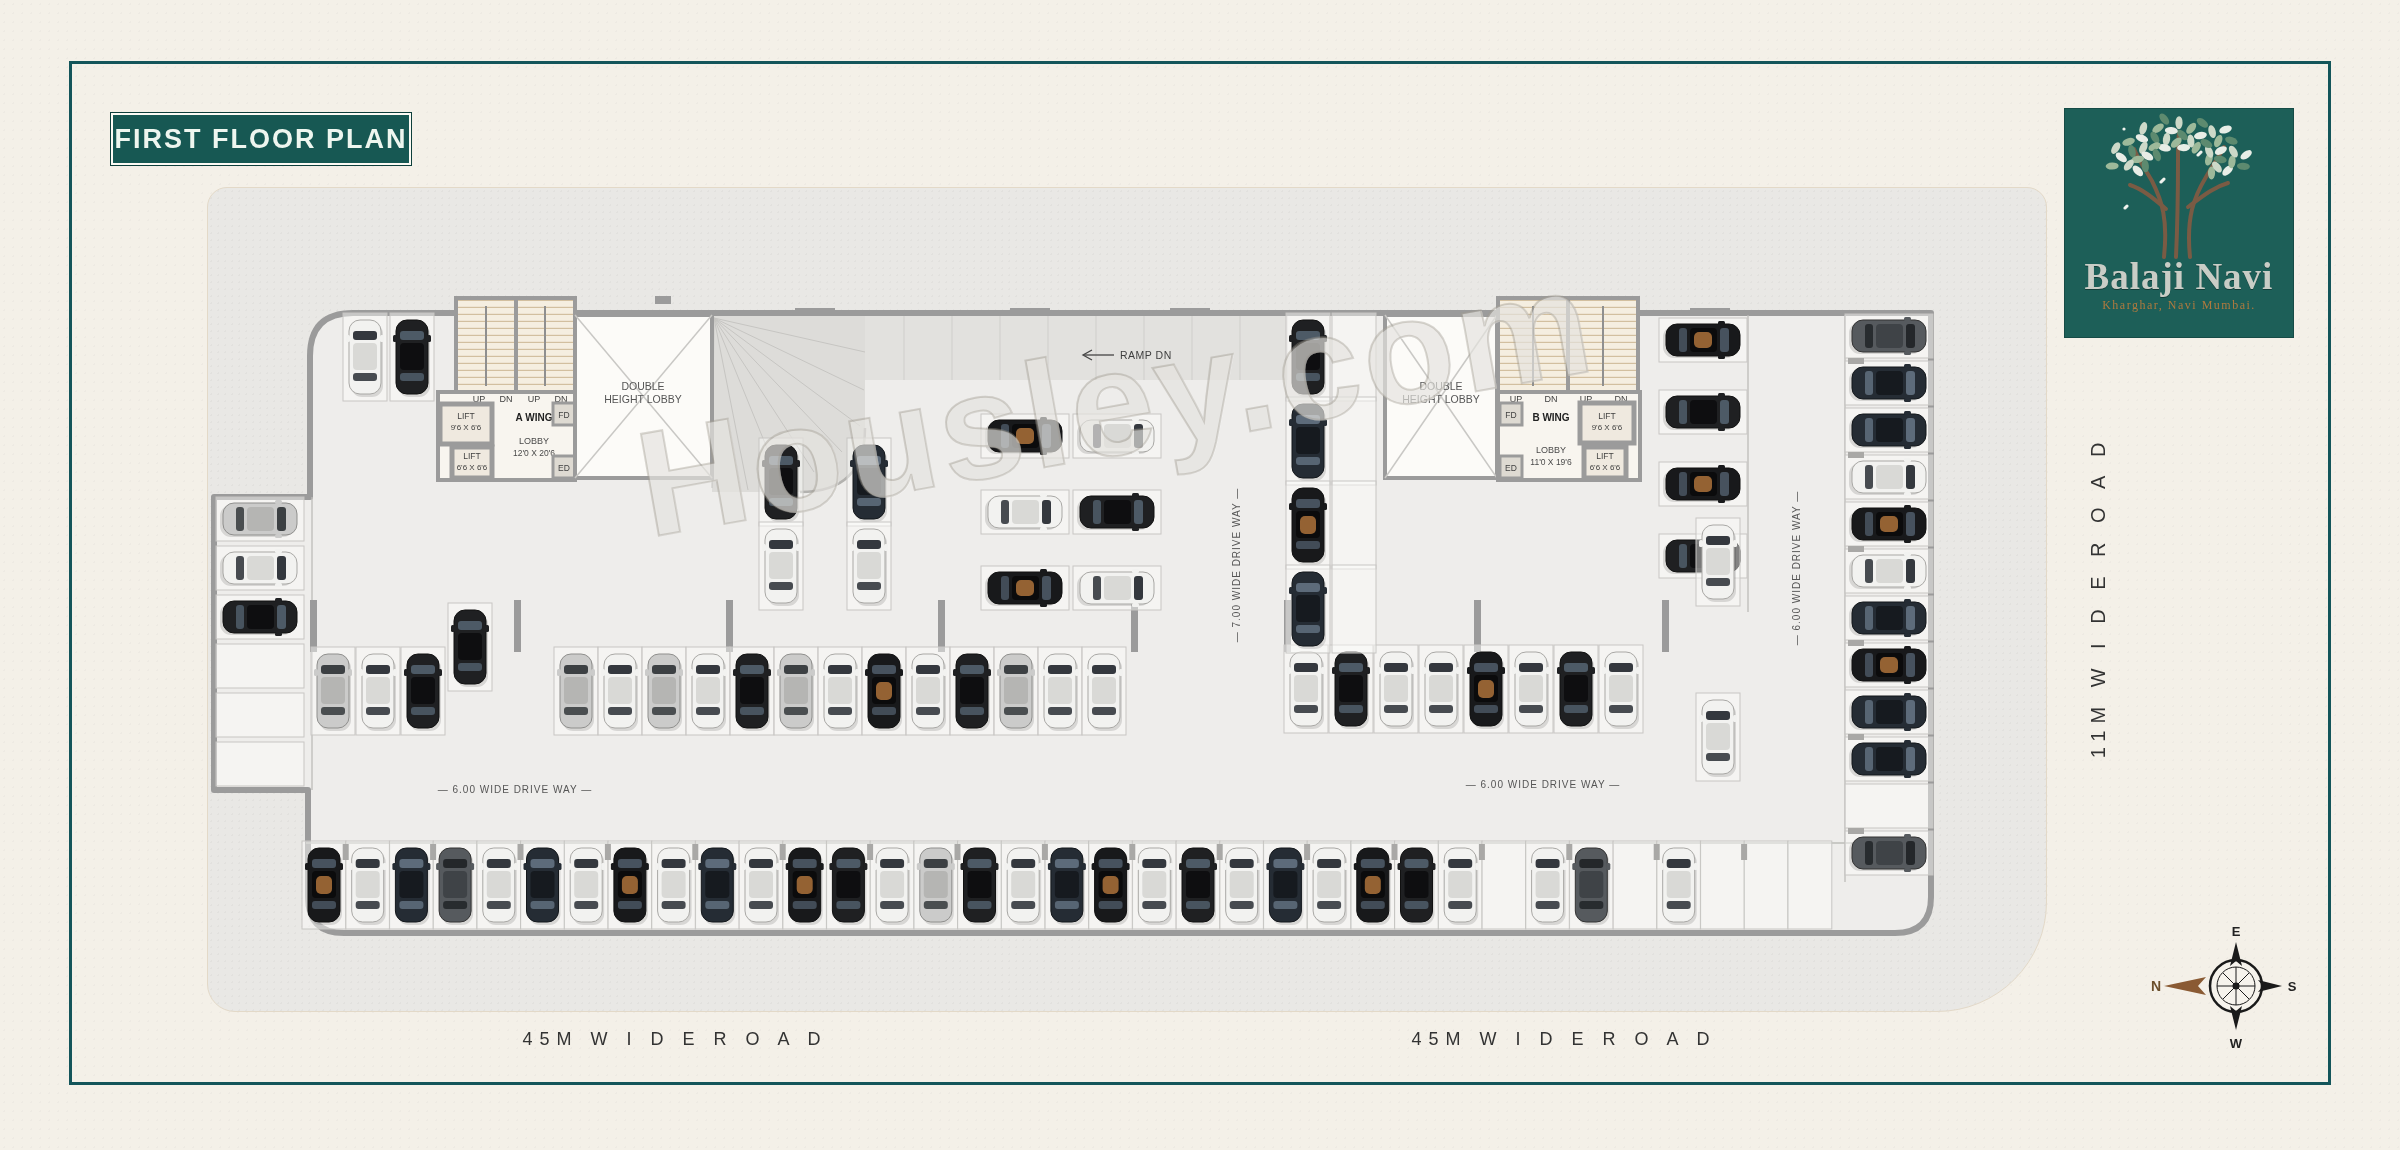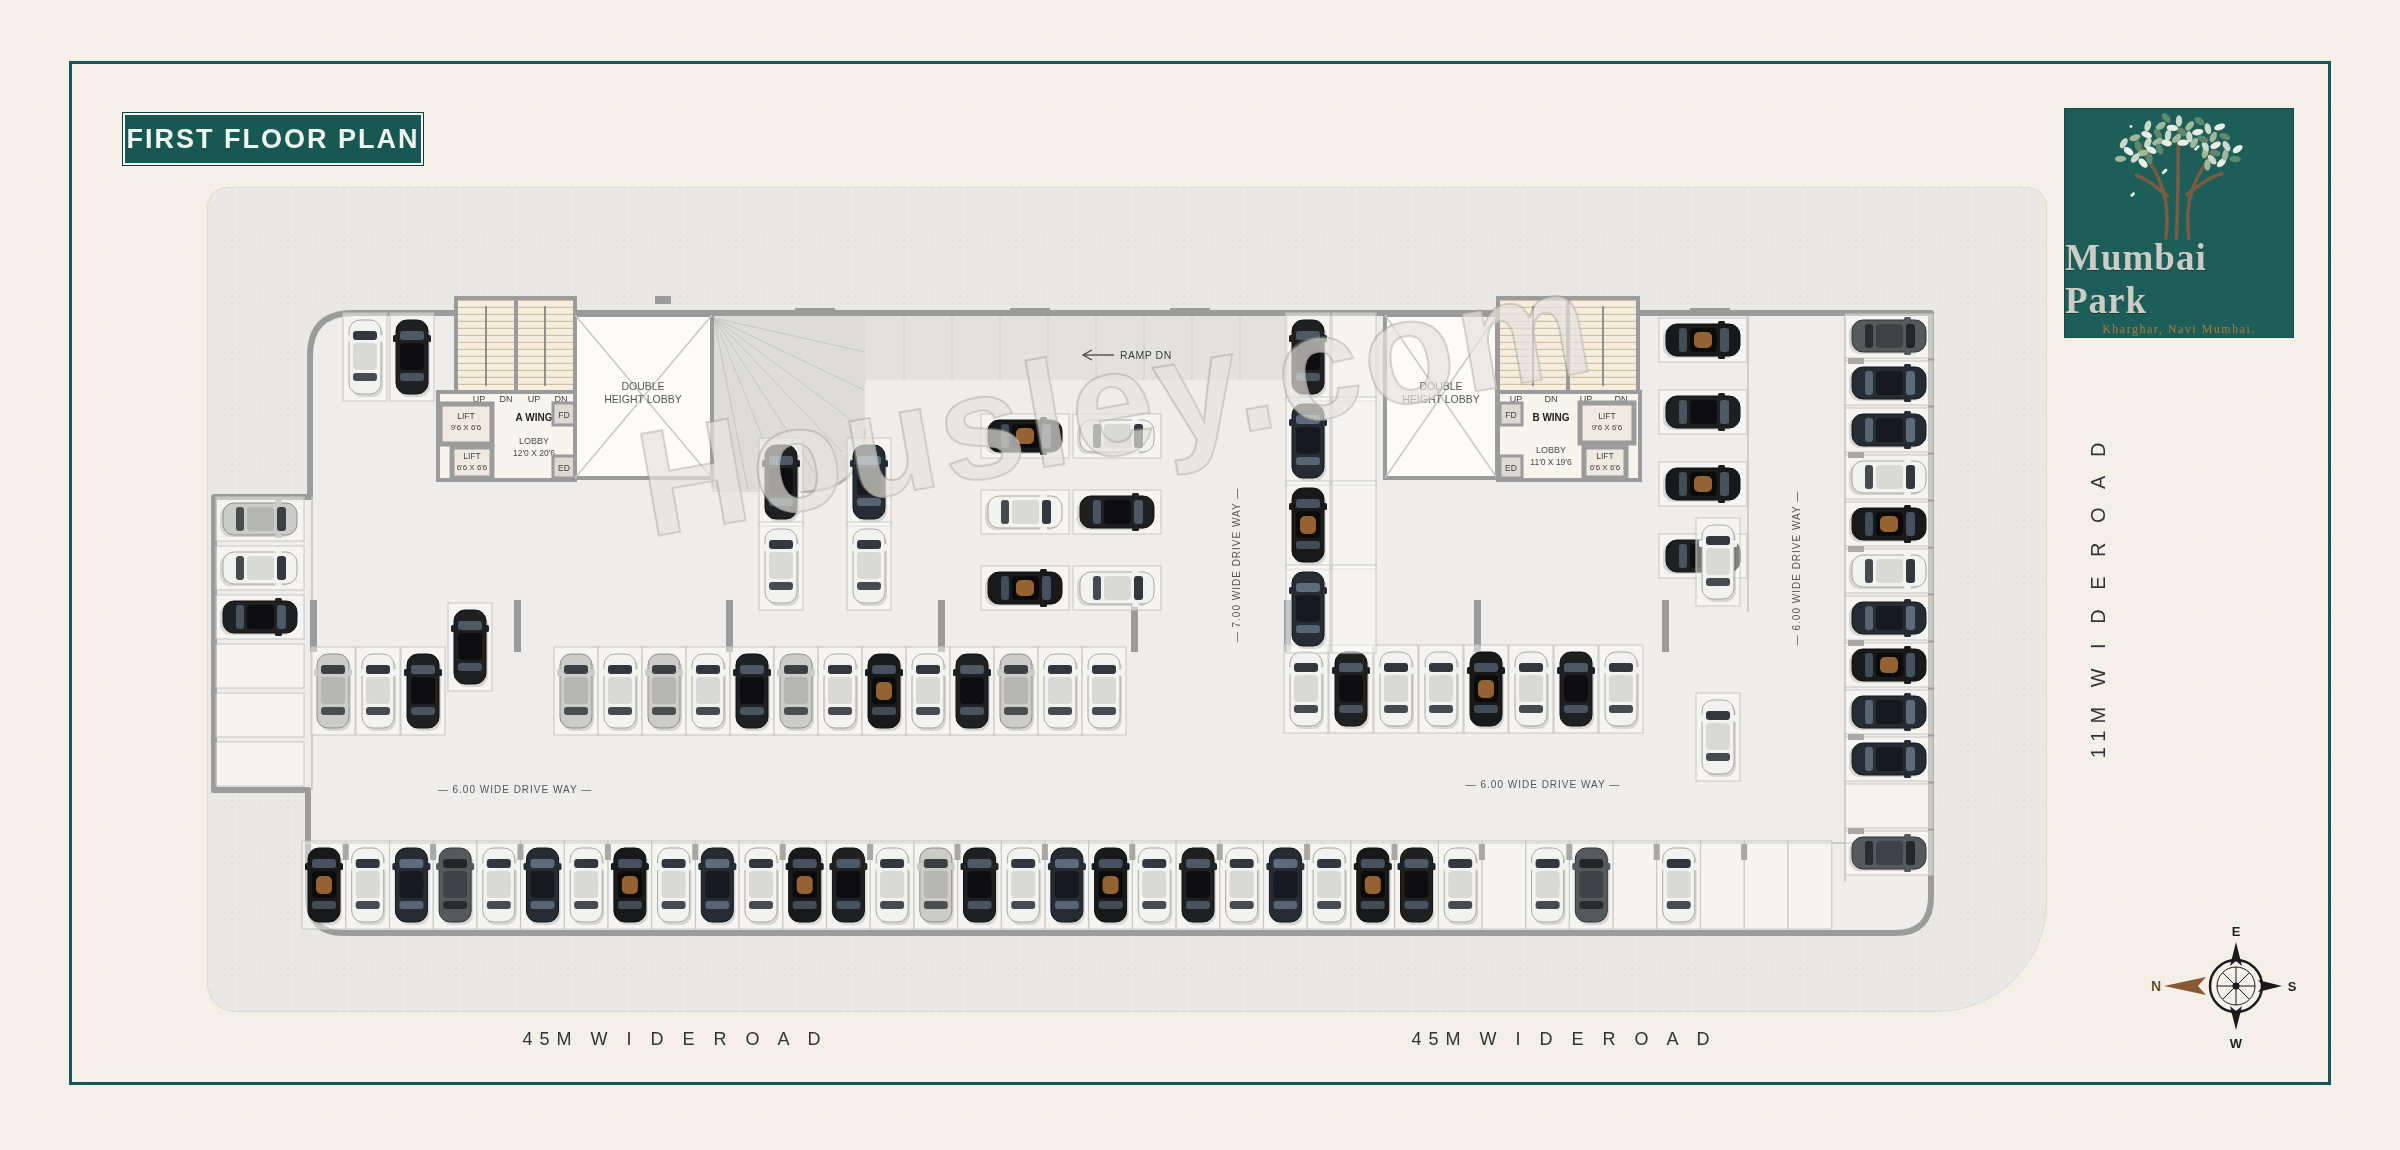--- a/index.html
+++ b/index.html
@@ -16,21 +16,21 @@
   }
   .site{
     position:absolute;left:207px;top:187px;width:1838px;height:823px;
     background:#e9e8e5;
     background-image:radial-gradient(rgba(0,0,0,0.03) 1px, transparent 1px);
     background-size:7px 7px;
     border-radius:20px 20px 110px 28px;
     border:1px solid #e3d9c8;
   }
   .title-chip{
-    position:absolute;left:122px;top:112px;width:300px;height:52px;
+    position:absolute;left:110px;top:112px;width:300px;height:52px;
     background:#175853;border:1px solid #0e3f3b;box-shadow:0 0 0 2px #fdfbf5 inset;
     display:flex;align-items:center;justify-content:center;
     color:#eef6ef;font-size:27px;font-weight:600;letter-spacing:2px;
   }
   .logo{
     position:absolute;left:2065px;top:109px;width:228px;height:228px;
     background:#1d5f58;display:flex;flex-direction:column;align-items:center;
     box-shadow:0 0 0 1px #164b46;
   }
   .logo-name{
@@ -1357,21 +1357,21 @@
         <circle cx="68" cy="72" r="1.6" fill="#f0f3ee"></circle>
         <circle cx="105" cy="45" r="1.6" fill="#f0f3ee"></circle>
         <circle cx="32" cy="98" r="1.6" fill="#f0f3ee"></circle>
         <circle cx="69" cy="71" r="1.6" fill="#f0f3ee"></circle>
         <circle cx="106" cy="44" r="1.6" fill="#f0f3ee"></circle>
         <circle cx="33" cy="97" r="1.6" fill="#f0f3ee"></circle>
         <circle cx="70" cy="70" r="1.6" fill="#f0f3ee"></circle>
         <circle cx="107" cy="43" r="1.6" fill="#f0f3ee"></circle>
       </g>
   </svg>
-  <div class="logo-name">Mumbai Park</div>
+  <div class="logo-name">Balaji Navi</div>
   <div class="logo-tagline">Kharghar, Navi Mumbai.</div>
 </div>
 
 <div class="road-label" style="left:675px;top:1039px;">45M W I D E  R O A D</div>
 <div class="road-label" style="left:1564px;top:1039px;">45M W I D E  R O A D</div>
 <div class="road-label vertical" style="left:2098px;top:597px;font-size:20px;">11M W I D E  R O A D</div>
 
 <svg style="position:absolute;left:2130px;top:900px;" width="220" height="180" viewBox="2130 900 220 180">
   <circle cx="2236" cy="986" r="26" fill="#f6f3ec" stroke="#1a1a1a" stroke-width="2.5"></circle>
   <circle cx="2236" cy="986" r="19" fill="none" stroke="#1a1a1a" stroke-width="1"></circle>

